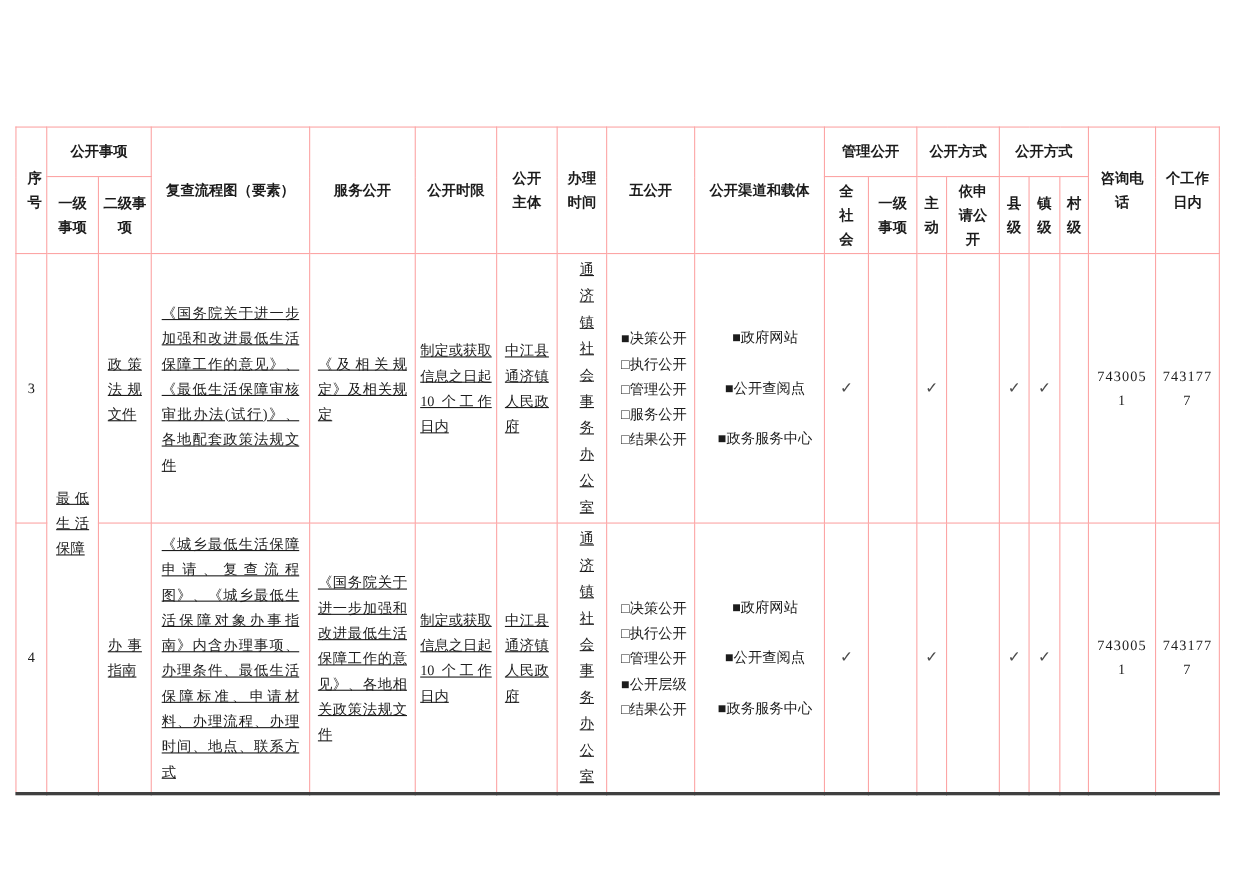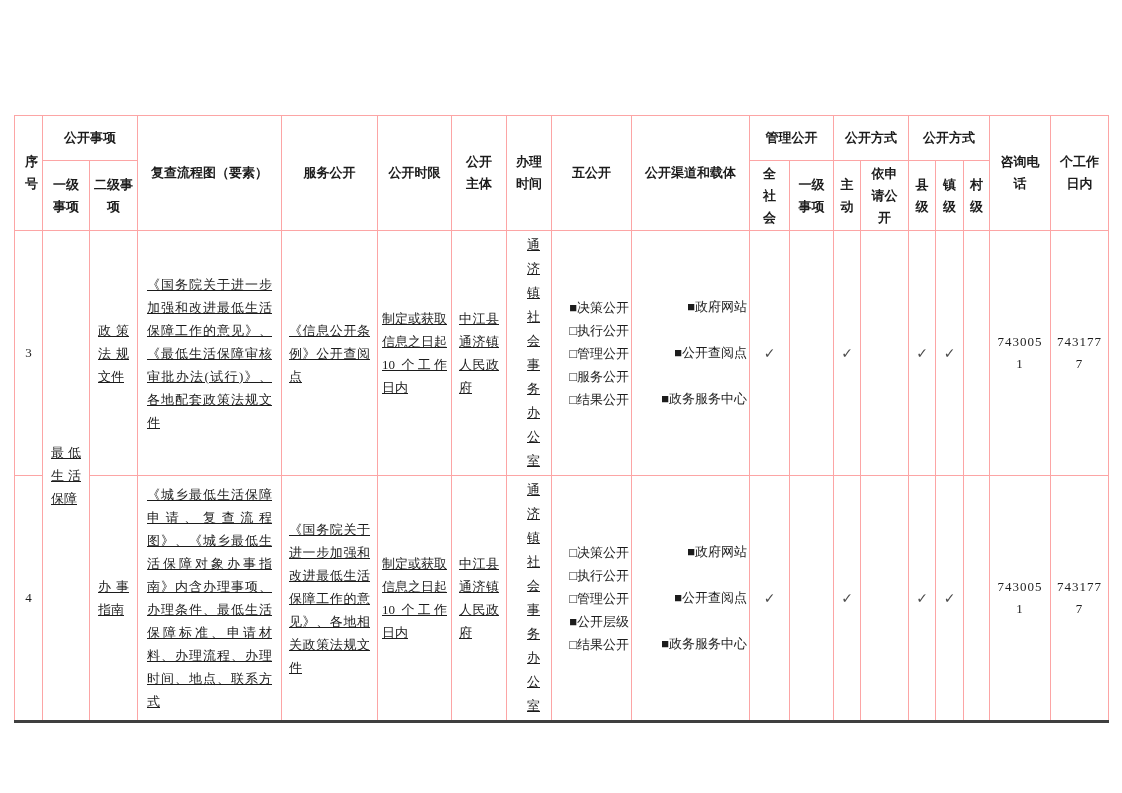--- a/index.html
+++ b/index.html
@@ -37,21 +37,21 @@
     text-decoration:underline;
   }
   td.content{padding:2px 9px;}
   td.basis{padding:2px 7px;}
   td.timelimit{padding:2px 4px;}
   td.subject{padding:2px 7px;}
   td.office{padding:2px 20px;line-height:24px;}
   td.fiveopen{padding:2px 2px 2px 8px;}
   td.channels{padding:2px 2px 2px 12px;}
   .list-line{
-    display:block;text-align:right;line-height:23px;
+    display:block;text-align:center;line-height:23px;
     white-space:nowrap;
   }
   .chan-line{margin:23px 0;font-family:Liberation Mono, monospace;}
   td.check{
     font-family:"DejaVu Sans",sans-serif;
     color:#4d4d4d;font-size:14px;padding:0 2px;
   }
   td.phone{letter-spacing:1px;padding:0 4px;}
 </style>
 </head>
@@ -110,21 +110,21 @@
         <th class="two">村级</th>
       </tr>
     </thead>
 
     <tbody>
       <tr class="drow1">
         <td class="seq">3</td>
         <td rowspan="2" class="lvl just">最低生活保障</td>
         <td class="lvl just">政策法规文件</td>
         <td class="content just">《国务院关于进一步加强和改进最低生活保障工作的意见》、《最低生活保障审核审批办法(试行)》、各地配套政策法规文件</td>
-        <td class="basis just">《信息公开条例》公开查阅点</td>
+        <td class="basis just">《及相关规定》及相关规定</td>
         <td class="timelimit just">制定或获取信息之日起 10 个工作日内</td>
         <td class="subject just">中江县通济镇人民政府</td>
         <td class="office just">通济镇社会事务办公室</td>
         <td class="fiveopen">
           <span class="list-line">■决策公开</span>
           <span class="list-line">□执行公开</span>
           <span class="list-line">□管理公开</span>
           <span class="list-line">□服务公开</span>
           <span class="list-line">□结果公开</span>
         </td>

